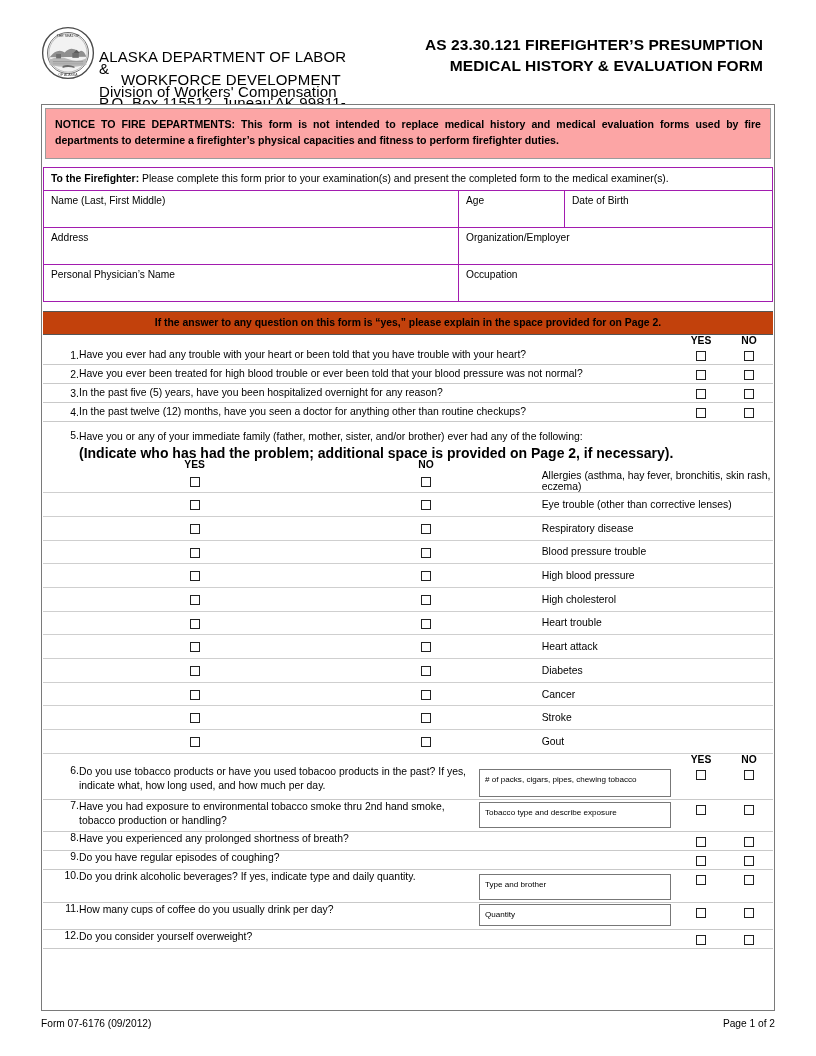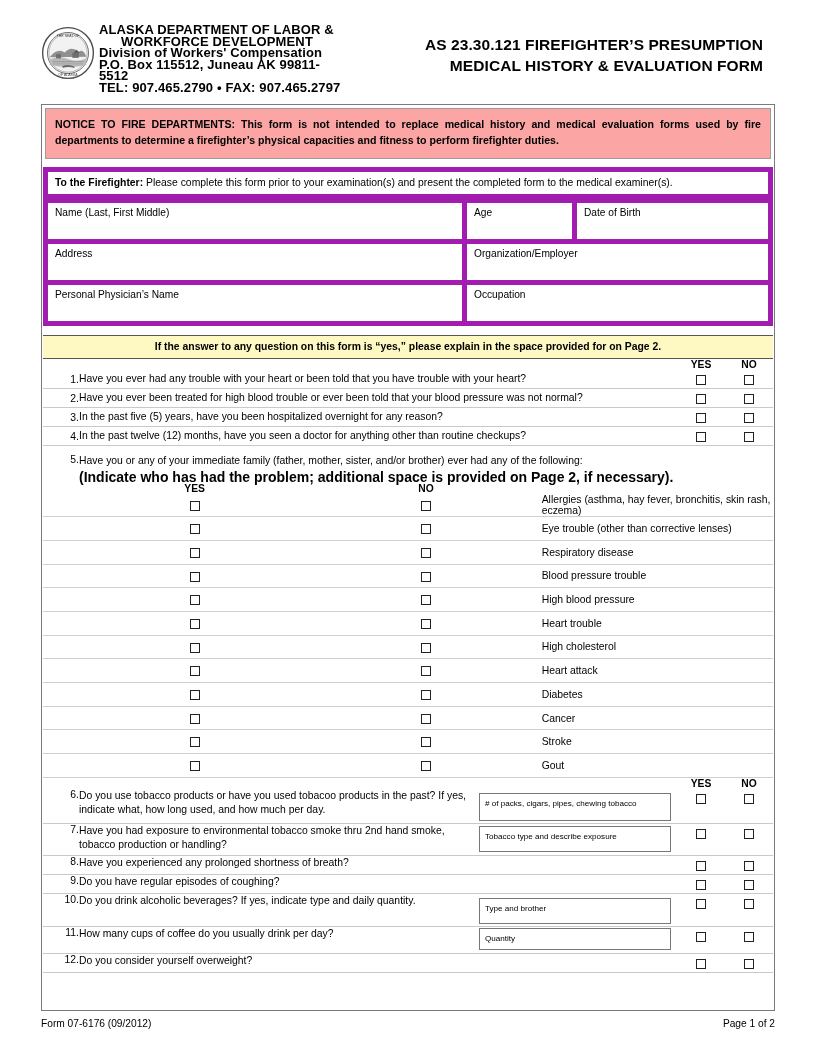--- a/index.html
+++ b/index.html
@@ -40,24 +40,25 @@
     padding-top: 4px;
   }
   .seal {
     width: 54px;
     height: 54px;
     display: block;
   }
   .agency-block {
     flex: 0 0 250px;
     padding-top: 2px;
-    font-size: 13px;
-    font-weight: bold;
+    font-size: 15px;
+    font-weight: normal;
     line-height: 11.6px;
     letter-spacing: 0.01em;
+    margin-top: 27px;
   }
   .agency-block .l1 { display:block; }
   .agency-block .l2 { display:block; padding-left: 22px; }
   .agency-block .l3 { display:block; }
   .agency-block .l4 { display:block; }
   .agency-block .l5 { display:block; }
 
   .title-block {
     flex: 1 1 auto;
     text-align: right;
@@ -99,21 +100,21 @@
   .spacer-sm { height: 8px; }
 
   
   .tbl {
     border-collapse: collapse;
     width: 730px;
     margin: 0 1px;
     table-layout: fixed;
   }
   .tbl td {
-    border: 5px solid #a21caf;
+    border: 1px solid #a21caf;
     padding: 0;
     vertical-align: top;
   }
   .cellpad {
     padding: 4px 6px 4px 7px;
     font-size: 10.3px;
     line-height: 14px;
   }
   .to-ff {
     font-size: 10.4px;
@@ -122,21 +123,21 @@
 
   .field-tall { height: 36px; }
   .field-lbl {
     font-size: 10.2px;
     padding: 4px 6px 0 7px;
     display:block;
   }
 
   
   .band {
-    background: #fef9c3;
+    background: #c2410c;
     border-top: 1.5px solid #555;
     border-bottom: 1.5px solid #555;
     text-align: center;
     font-size: 10.4px;
     font-weight: bold;
     padding: 5px 0 6px 0;
     margin: 9px 1px 0 1px;
   }
 
   
@@ -463,27 +464,27 @@
       <tr class="famrow">
         <td></td>
         <td class="famcb"><span class="cb"></span></td>
         <td class="famcb"><span class="cb"></span></td>
         <td class="famlabel">High blood pressure</td>
       </tr>
       <tr class="famrow">
         <td></td>
         <td class="famcb"><span class="cb"></span></td>
         <td class="famcb"><span class="cb"></span></td>
+        <td class="famlabel">High cholesterol</td>
+      </tr>
+      <tr class="famrow">
+        <td></td>
+        <td class="famcb"><span class="cb"></span></td>
+        <td class="famcb"><span class="cb"></span></td>
         <td class="famlabel">Heart trouble</td>
-      </tr>
-      <tr class="famrow">
-        <td></td>
-        <td class="famcb"><span class="cb"></span></td>
-        <td class="famcb"><span class="cb"></span></td>
-        <td class="famlabel">High cholesterol</td>
       </tr>
       <tr class="famrow">
         <td></td>
         <td class="famcb"><span class="cb"></span></td>
         <td class="famcb"><span class="cb"></span></td>
         <td class="famlabel">Heart attack</td>
       </tr>
       <tr class="famrow">
         <td></td>
         <td class="famcb"><span class="cb"></span></td>

